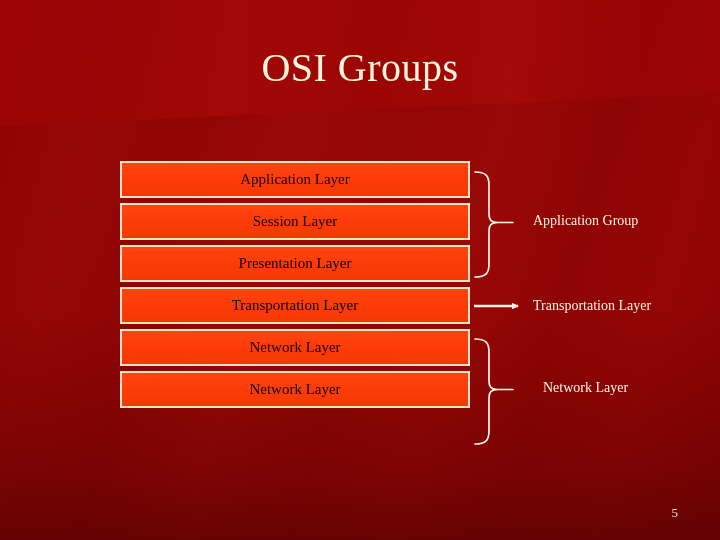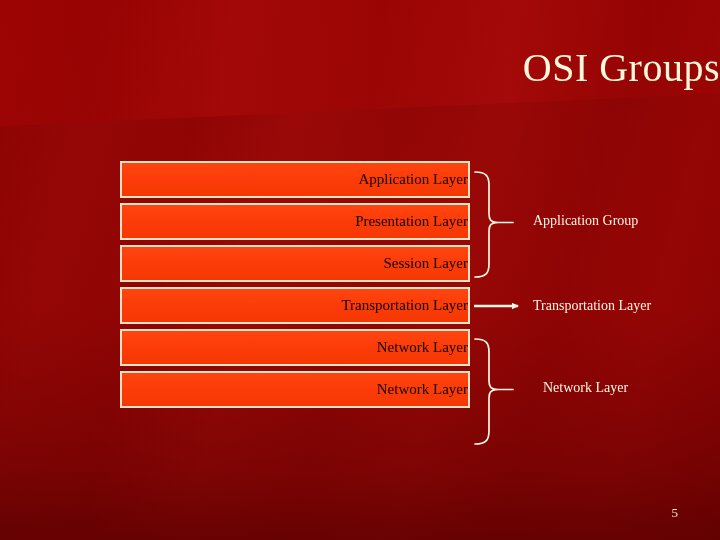--- a/index.html
+++ b/index.html
@@ -64,21 +64,21 @@
     inset: 0;
     background: radial-gradient(ellipse 130% 95% at 46% 38%, rgba(160,12,10,.30) 0%, rgba(120,2,2,0) 58%, rgba(80,1,1,.42) 100%);
   }
 
   
   #title {
     position: absolute;
     left: 0;
     top: 44px;
     width: 720px;
-    text-align: right;
+    text-align: center;
     color: #FFF7DC;
     font-size: 40px;
     line-height: 48px;
     letter-spacing: .5px;
     white-space: nowrap;
   }
 
   
   #stack {
     position: absolute;
@@ -88,21 +88,21 @@
   }
   .layer-box {
     position: relative;
     height: 37px;
     margin-bottom: 5px;
     background: linear-gradient(to bottom, #FF4410 0%, #FC3C08 48%, #F53803 100%);
     border: 2px solid #F3E4C8;
     box-sizing: border-box;
     display: flex;
     align-items: center;
-    justify-content: flex-end;
+    justify-content: center;
   }
   .layer-box .lbl {
     color: #120000;
     font-size: 15px;
     line-height: 17px;
     white-space: nowrap;
   }
 
   
   #annot {
@@ -146,24 +146,24 @@
   <div class="bg-lowerglow"></div>
   <div class="bg-vign"></div>
 
   <div id="title">OSI Groups</div>
 
   <div id="stack">
     <div class="layer-box">
       <span class="lbl">Application Layer</span>
     </div>
     <div class="layer-box">
+      <span class="lbl">Session Layer</span>
+    </div>
+    <div class="layer-box">
       <span class="lbl">Presentation Layer</span>
-    </div>
-    <div class="layer-box">
-      <span class="lbl">Session Layer</span>
     </div>
     <div class="layer-box">
       <span class="lbl">Transportation Layer</span>
     </div>
     <div class="layer-box">
       <span class="lbl">Network Layer</span>
     </div>
     <div class="layer-box">
       <span class="lbl">Network Layer</span>
     </div>

